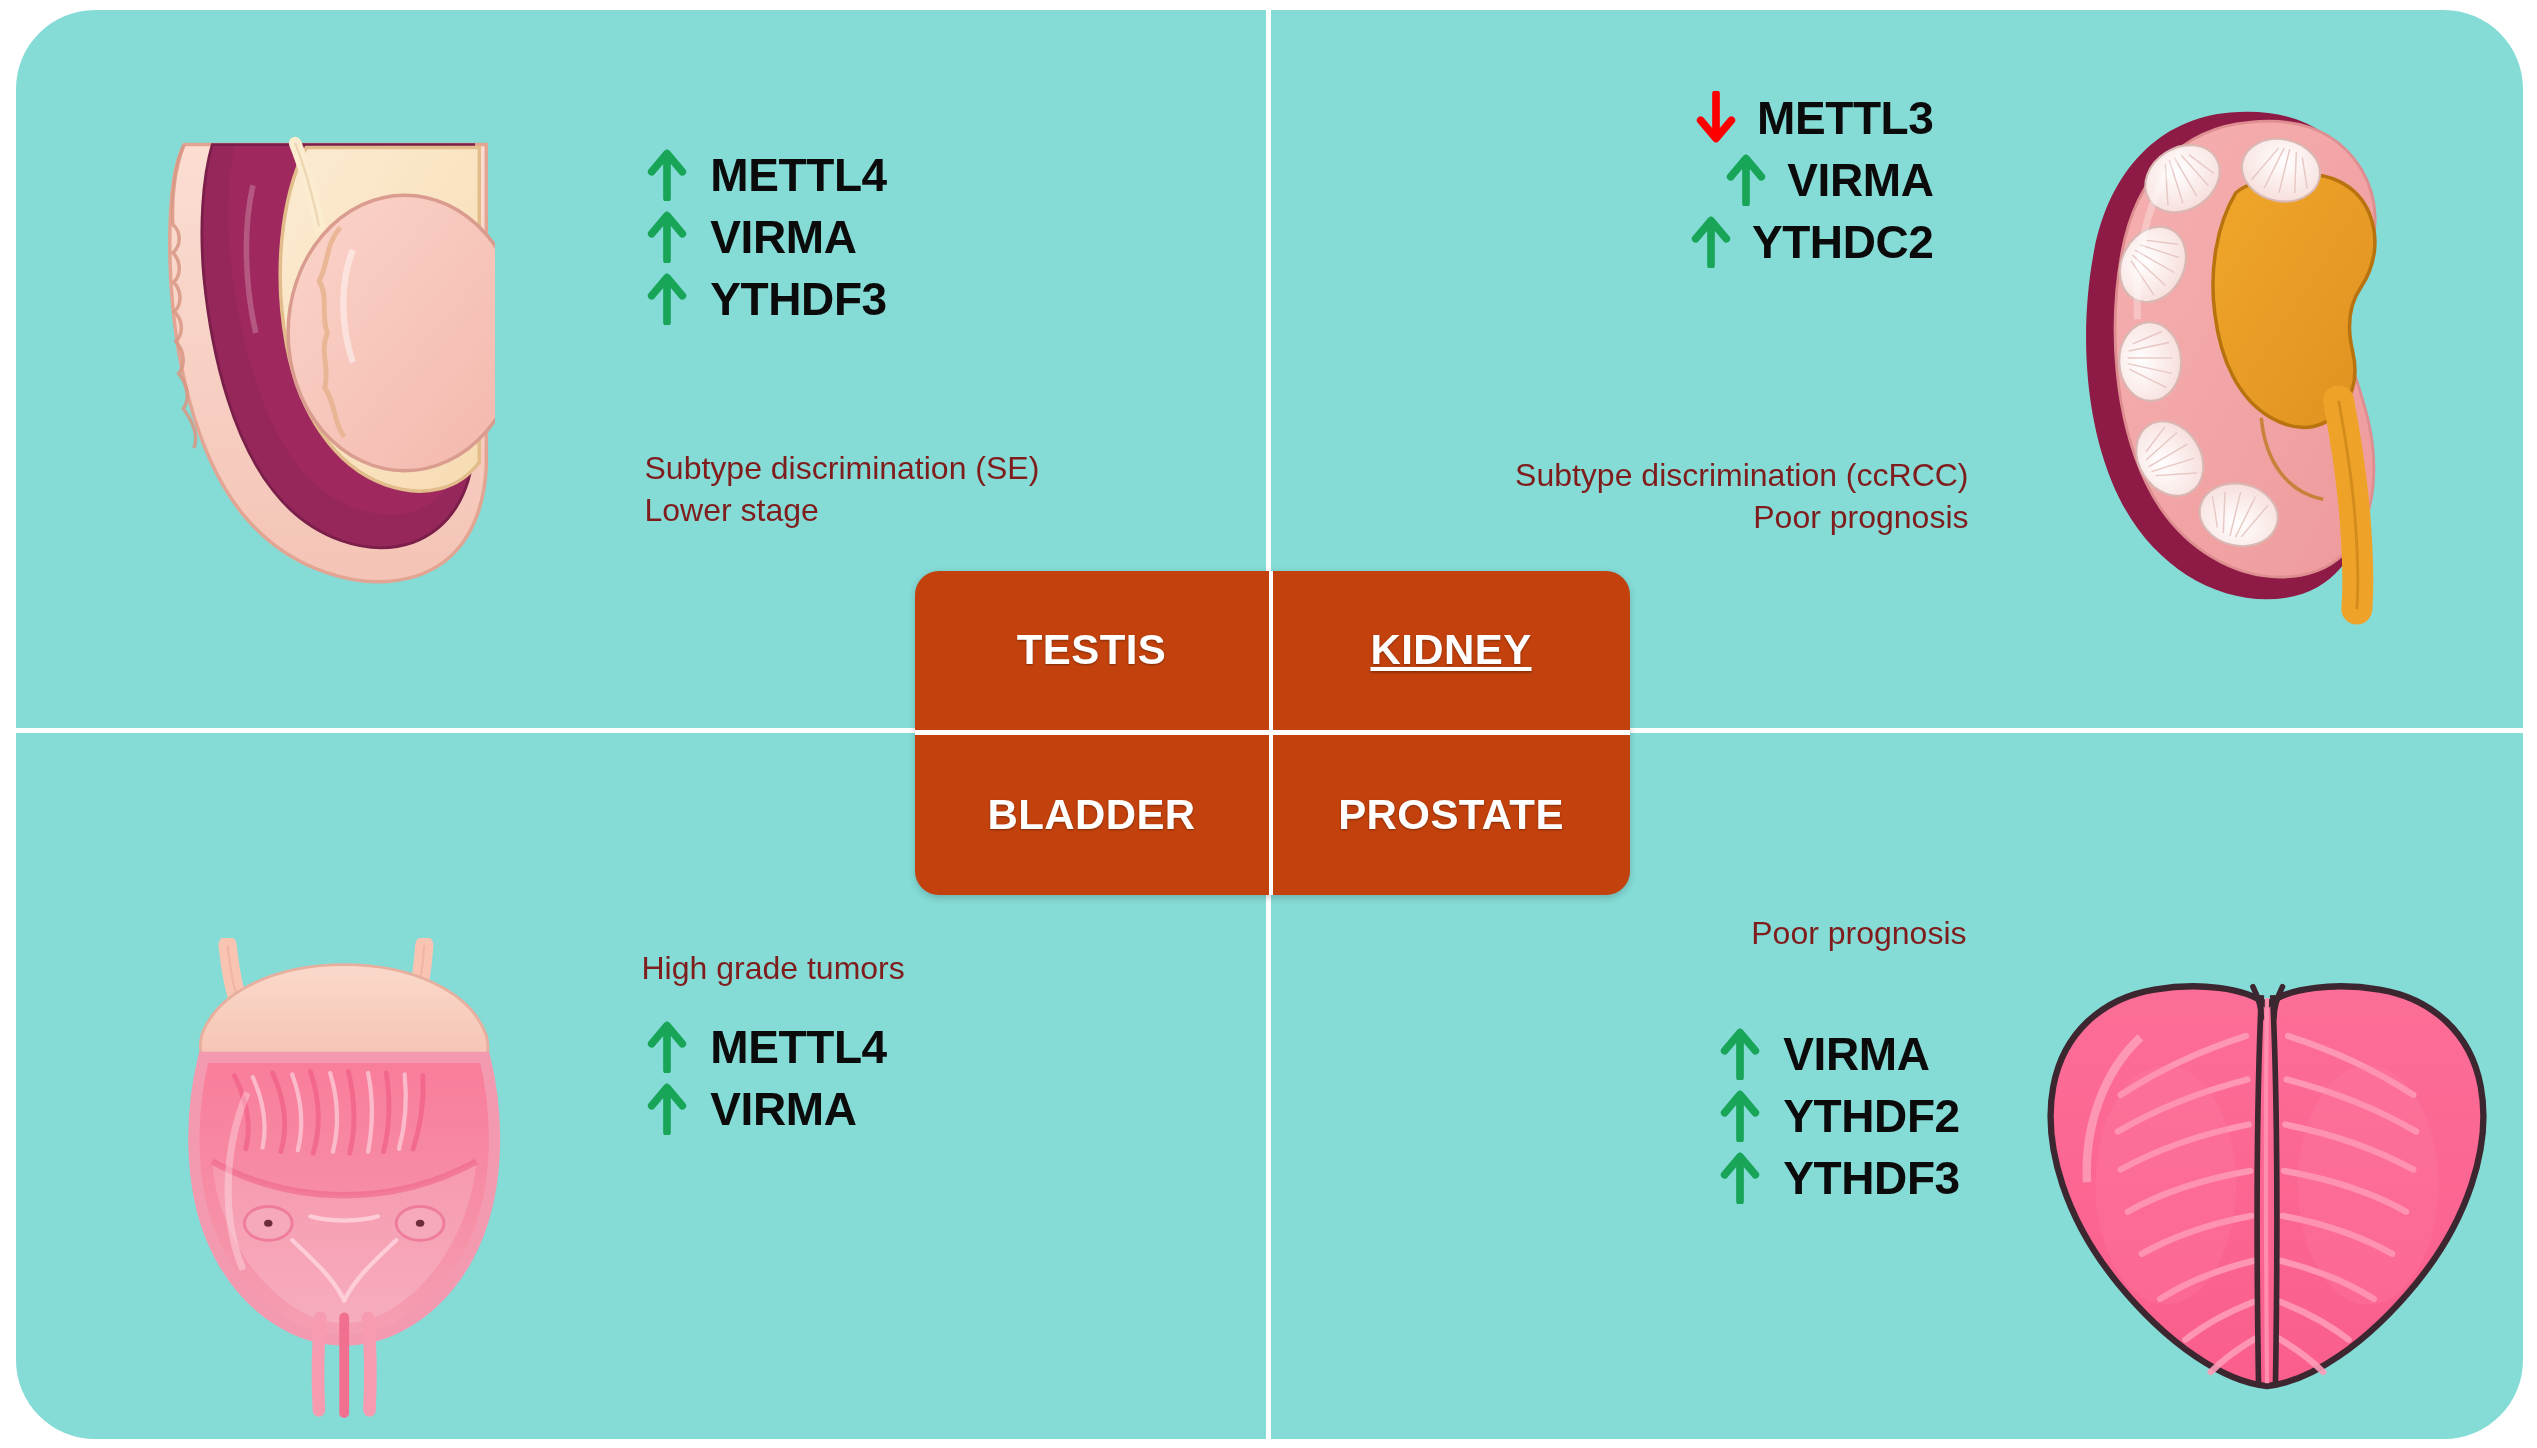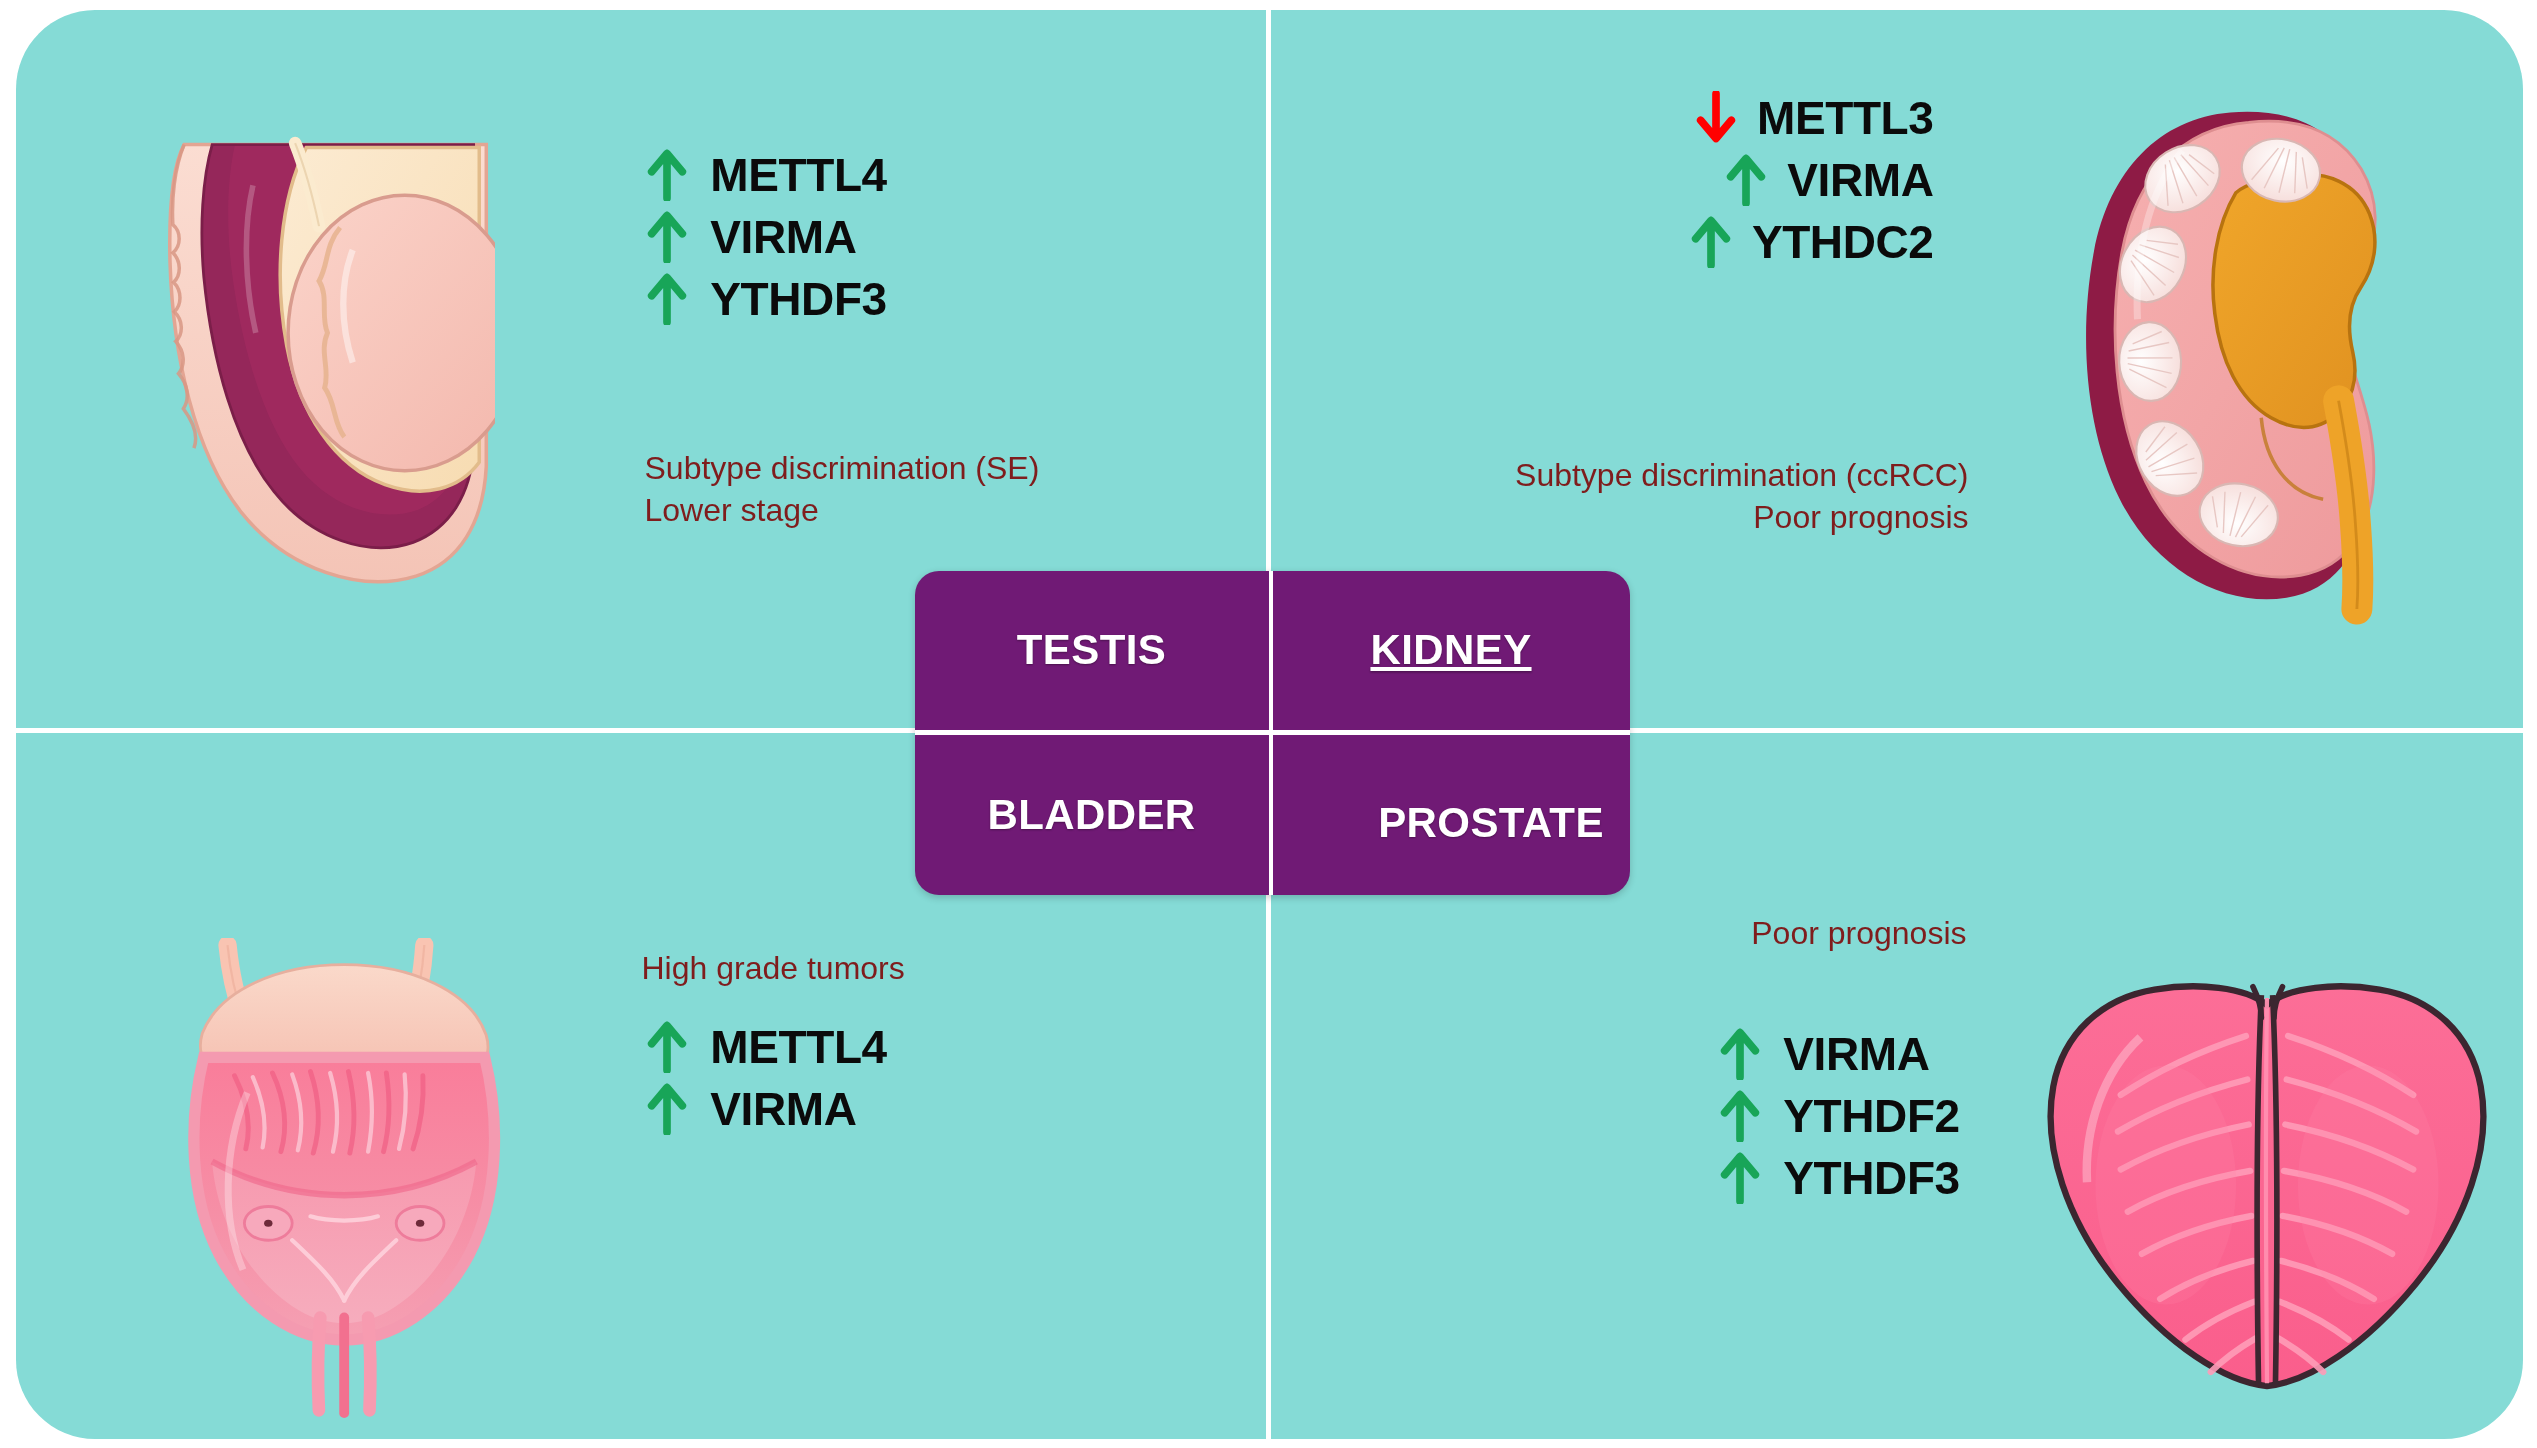--- a/index.html
+++ b/index.html
@@ -15,32 +15,32 @@
     background:#85DBD6; border-radius:79px; overflow:hidden;
   }
 
   
   .div-h{position:absolute; left:0; top:718px; width:2507px; height:5.6px; background:#ffffff;}
   .div-v{position:absolute; left:1250px; top:0; width:5.6px; height:1429px; background:#ffffff;}
 
   
   .centerbox{
     position:absolute; left:899px; top:561px; width:715px; height:324px;
-    background:#701a75; border-radius:24px; overflow:hidden;
+    background:#c2410c; border-radius:24px; overflow:hidden;
     box-shadow:0 2.8px 7px rgba(0,0,0,.18);
   }
   .centerbox .cdiv-h{position:absolute; left:0; top:159px; width:715px; height:4.9px; background:#ffffff;}
   .centerbox .cdiv-v{position:absolute; left:354px; top:0; width:4.9px; height:324px; background:#ffffff;}
   .cq{position:absolute; display:flex; align-items:center; justify-content:center;
       color:#ffffff; font-weight:700; font-size:42px; letter-spacing:0.4px;
       text-shadow:0 1.4px 2.1px rgba(0,0,0,.35);}
   .cq.tl{left:0; top:0; width:354px; height:159px;}
   .cq.tr{left:359px; top:0; width:355px; height:159px;text-decoration:underline;}
   .cq.bl{left:0; top:164px; width:354px; height:160px;}
-  .cq.br{left:359px; top:172px; width:355px; height:160px;padding-left:40px;}
+  .cq.br{left:359px; top:164px; width:355px; height:160px;}
 
   
   .genelist{position:absolute;}
   .generow{display:flex; align-items:center; height:62px;gap:12px;}
   .generow.right{justify-content:flex-end;}
   .arrow{width:44px; height:53px; flex:0 0 44px; position:relative;}
   .arrow svg{display:block;width:100%;height:100%;}
   .gname{font-size:46px; font-weight:700; color:#0b0b0b; line-height:1;
          letter-spacing:-0.4px; white-space:nowrap; margin-left:9.8px;}
   .generow.right .gname{margin-left:7px;}

